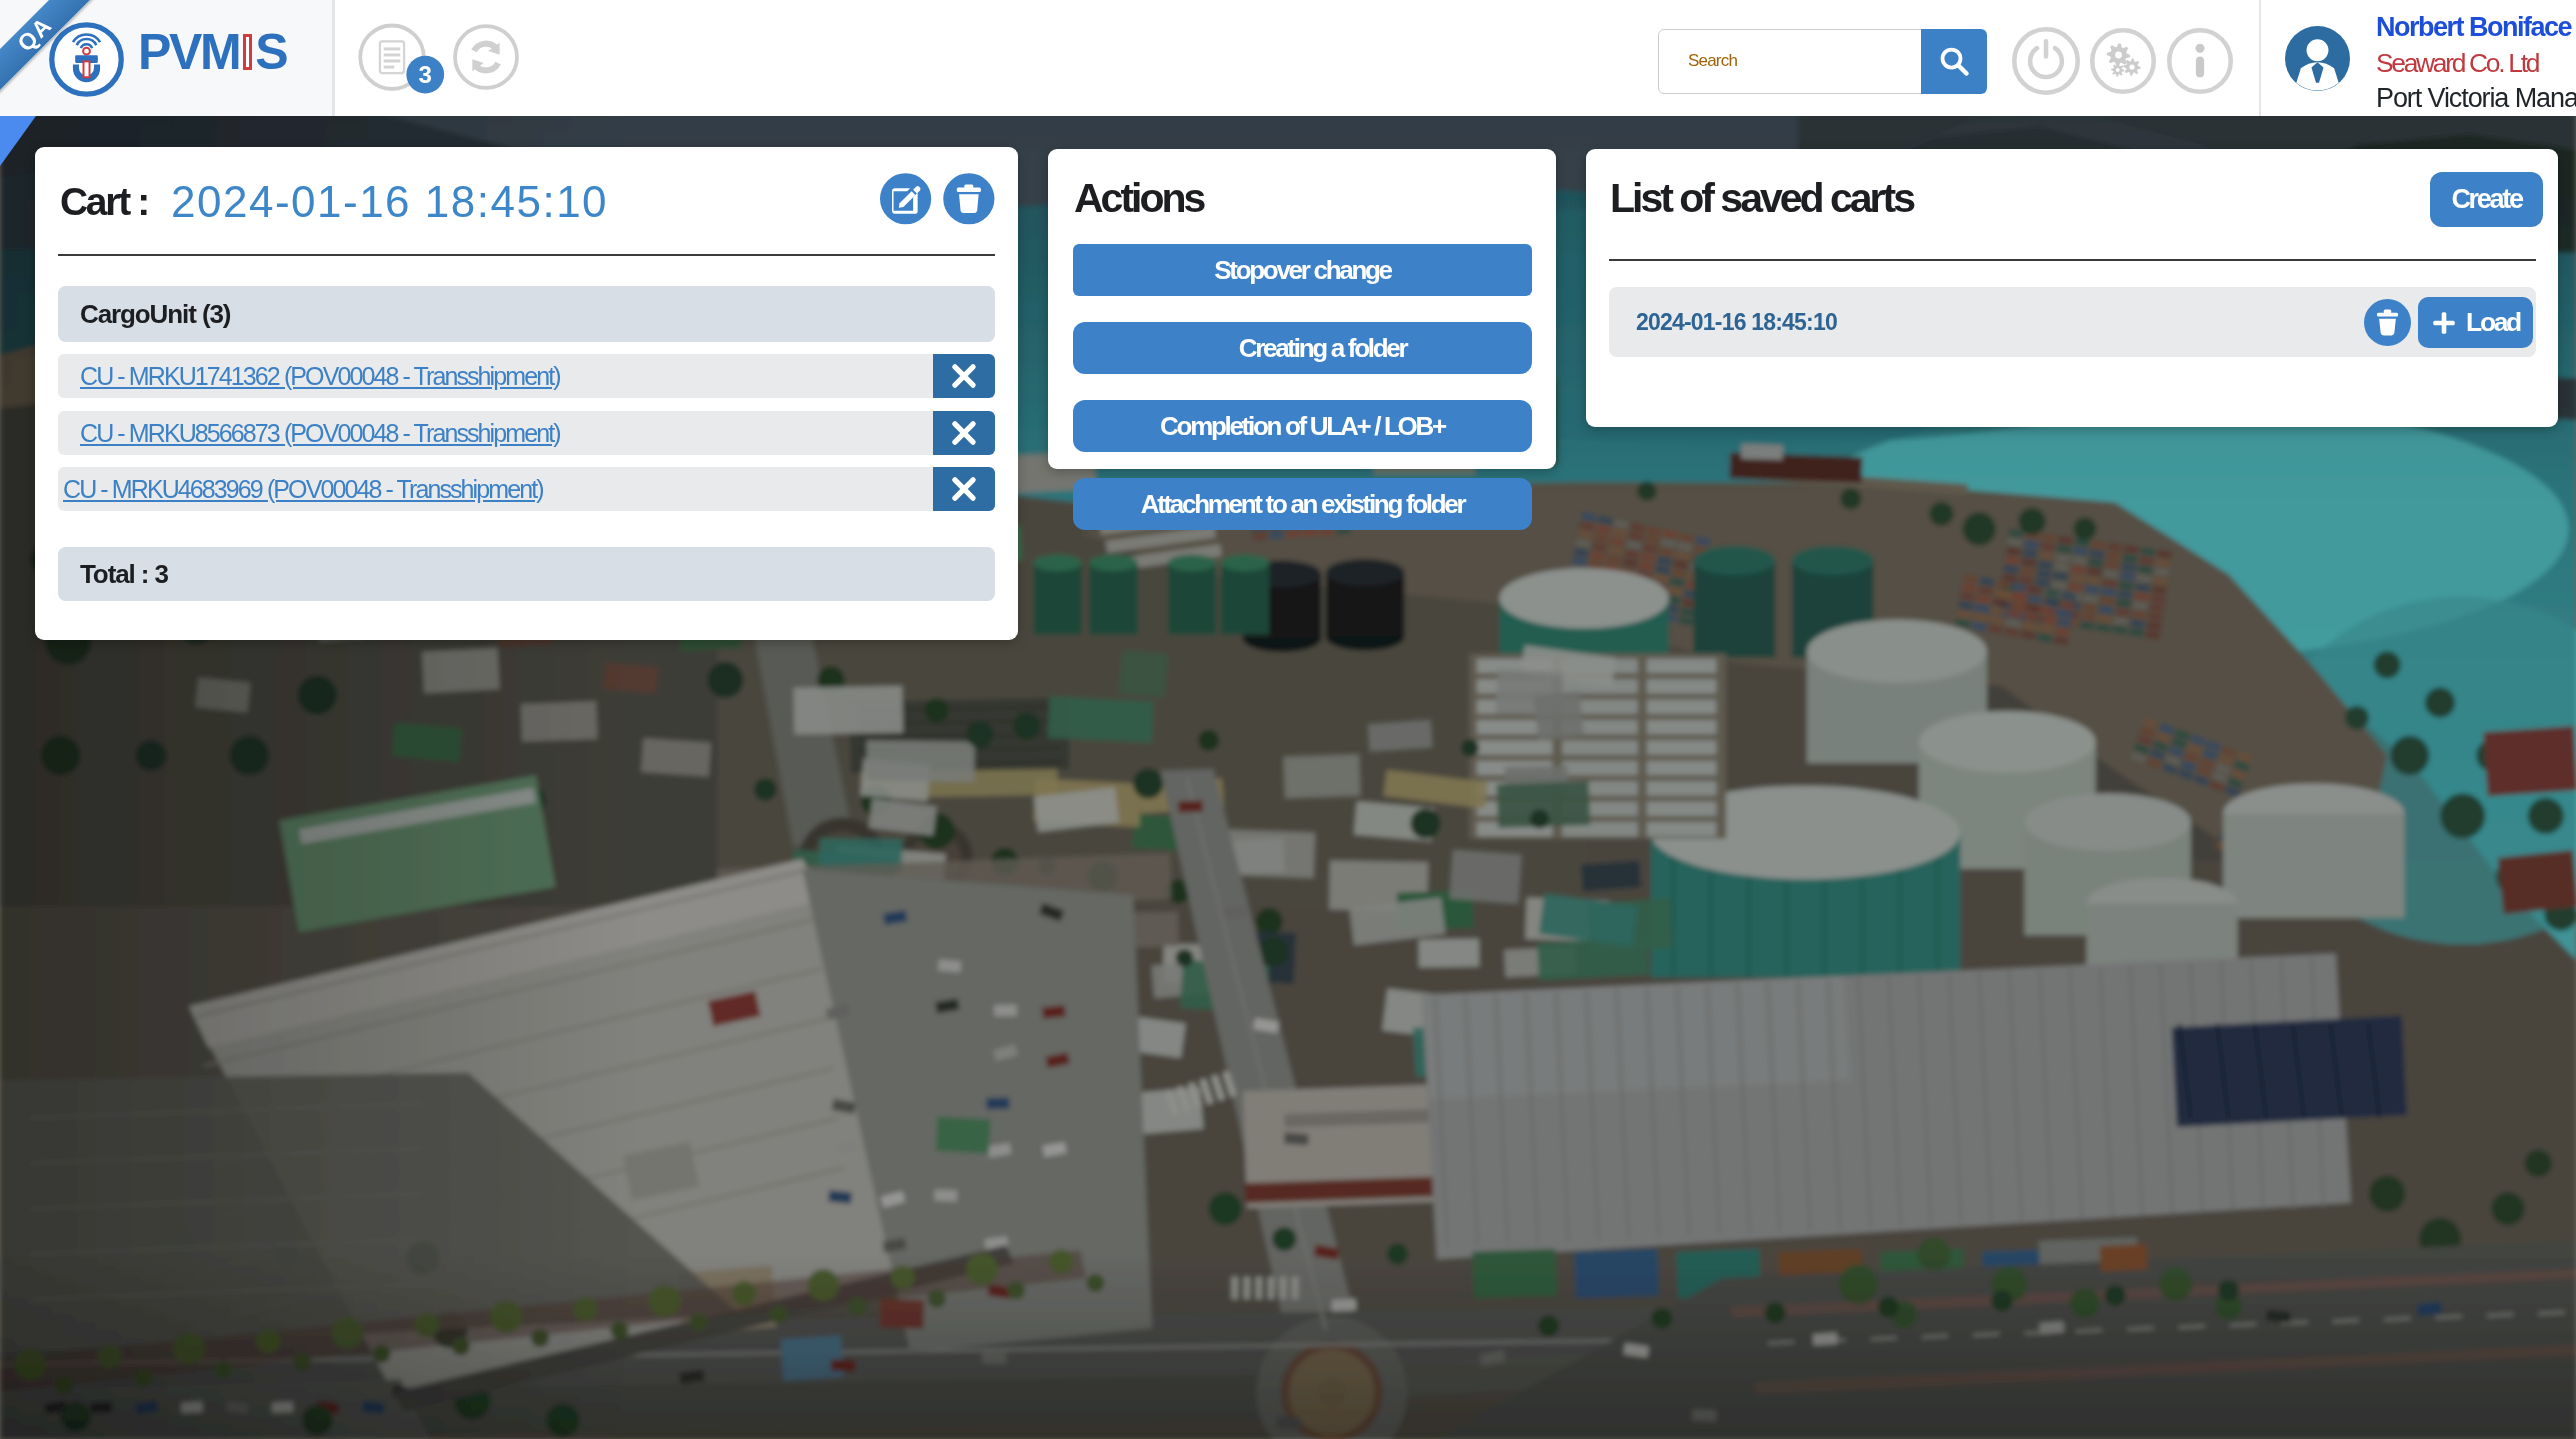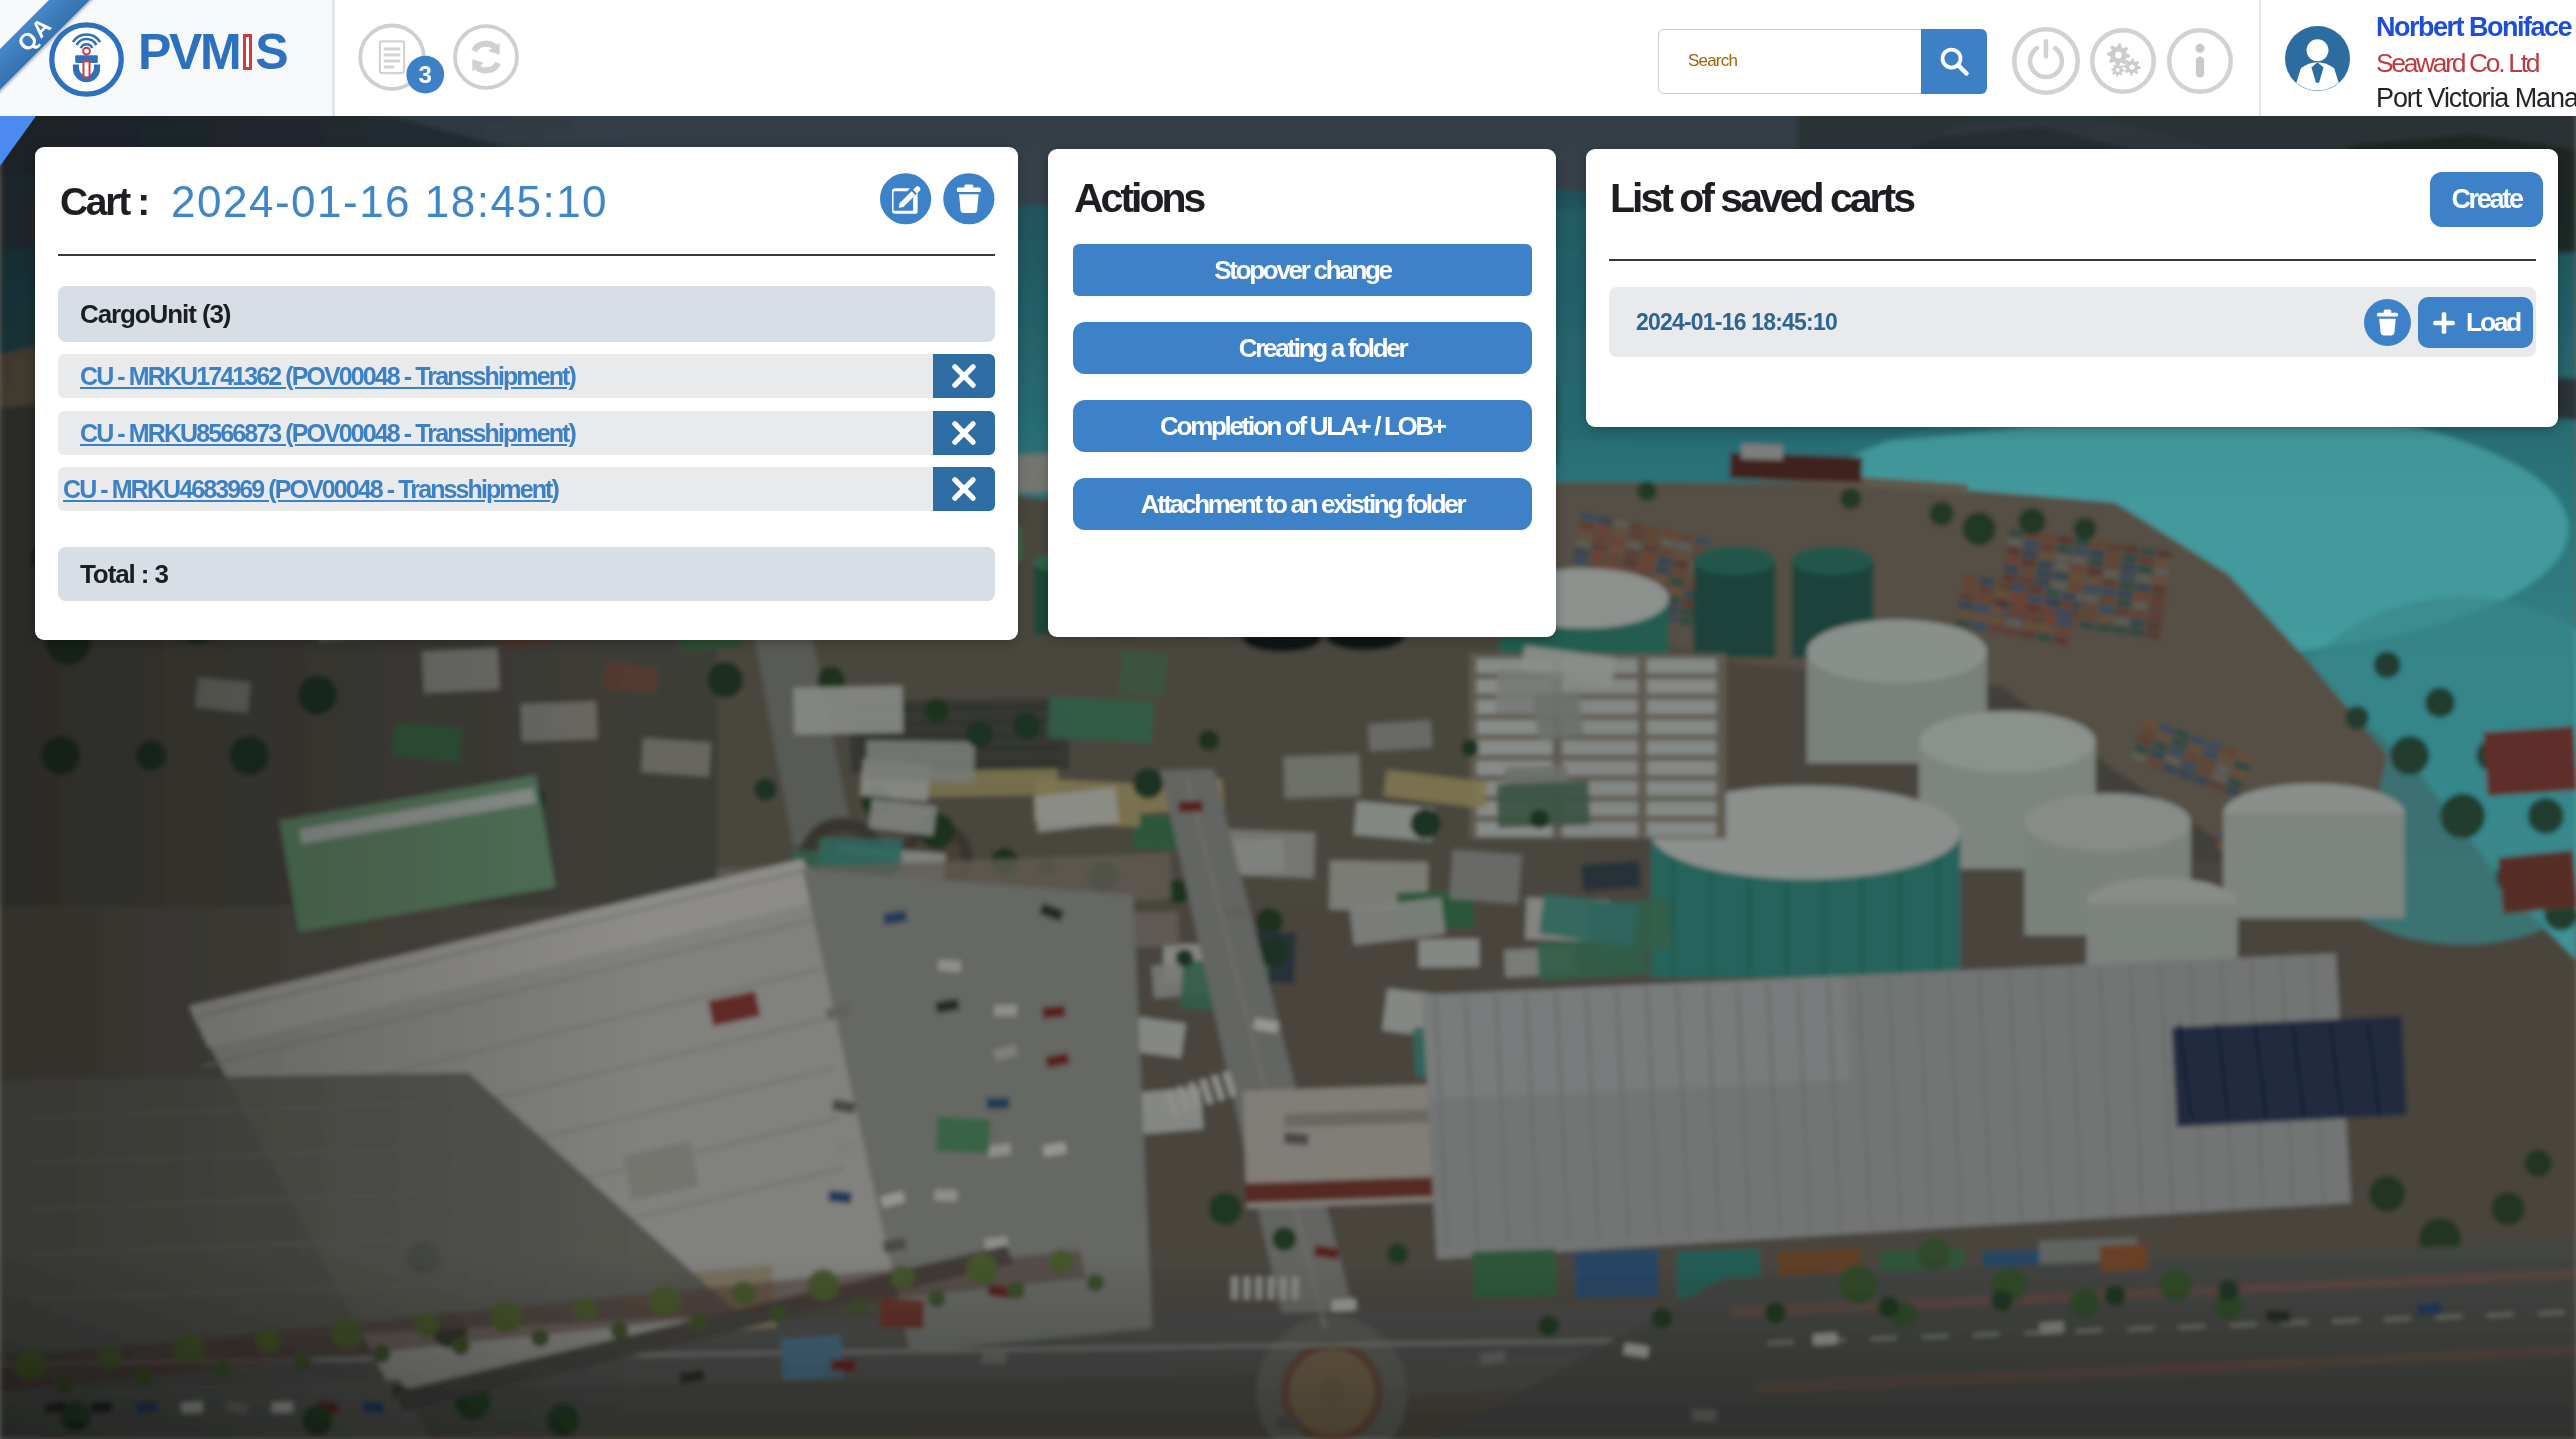--- a/index.html
+++ b/index.html
@@ -18,28 +18,28 @@
   #tri { position:absolute; left:0; top:116px; width:36px; height:50px; background:#4b8bf0; clip-path:polygon(0 0,100% 0,0 100%); z-index:15; }
   .navdiv { position:absolute; top:0; width:1.5px; height:116px; background:#e3e6e8; }
   
   #searchbox { position:absolute; left:1658px; top:29px; width:264px; height:65px; border:1.5px solid #ccc; border-radius:6px 0 0 6px; background:#fff; color:#a16207; font-size:17px; line-height:62px; padding-left:29px; letter-spacing:-0.8px; }
   #searchbtn { position:absolute; left:1921px; top:29px; width:66px; height:65px; background:#3c80c6; border-radius:0 6px 6px 0; }
   
   .utext { position:absolute; left:2376px; white-space:nowrap; }
   
   .card { position:absolute; background:#fff; border-radius:9px; box-shadow:0 3px 10.6px rgba(0,0,0,.25); z-index:10;margin-top:8px; }
   #card-cart  { left:35px;  top:139px; width:983px; height:493px; }
-  #card-act   { left:1048px; top:141px; width:508px;  height:488px; }
+  #card-act   { left:1048px; top:141px; width:508px;  height:320px; }
   #card-saved { left:1586px; top:141px; width:972px; height:278px; }
   .hr { position:absolute; height:1.5px; background:#3a3a3a; }
   .greybar { position:absolute; background:#d8dee6; border-radius:7.6px; }
   .rowitem { position:absolute; background:#e9eaeb; border-radius:6px; }
   .xbtn { position:absolute; background:#2e6da4; border-radius:0 6px 6px 0; }
   .bluebtn { position:absolute; background:#3d82c8; border-radius:12px; color:#fff; font-weight:700; font-size:26px; letter-spacing:-2.3px; display:flex; align-items:center; justify-content:center; }
-  .link { color:#3c80c6; font-weight:700; font-size:25px; letter-spacing:-1.9px; text-decoration:underline; white-space:nowrap; }
+  .link { color:#3c80c6; font-weight:400; font-size:25px; letter-spacing:-1.9px; text-decoration:underline; white-space:nowrap; }
   .ctitle { position:absolute; font-weight:700; font-size:41px; letter-spacing:-3px; color:#1c1e21; }
 </style>
 </head>
 <body>
 <div id="page">
 
   <svg id="bg" class="abs" style="left:0;top:0;" width="2576" height="1440" viewBox="0 0 3410 1906">
 <defs>
         <filter id="blur" x="-5%" y="-5%" width="110%" height="110%">
           <feGaussianBlur stdDeviation="3.5"></feGaussianBlur>

